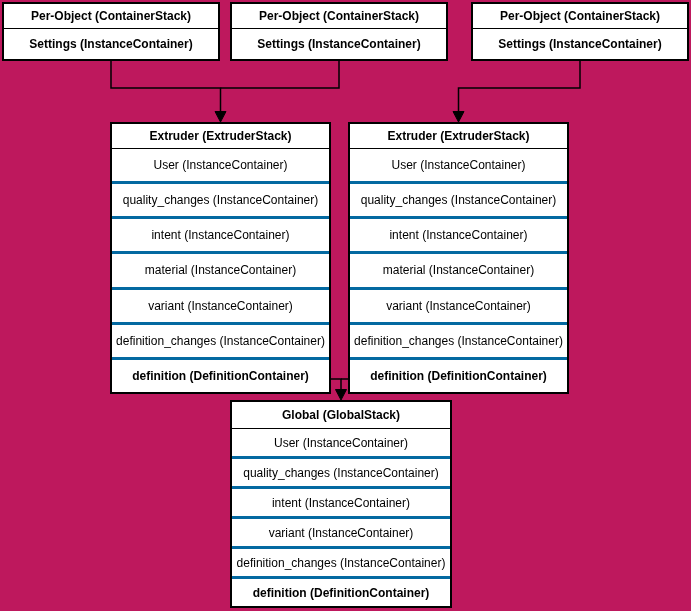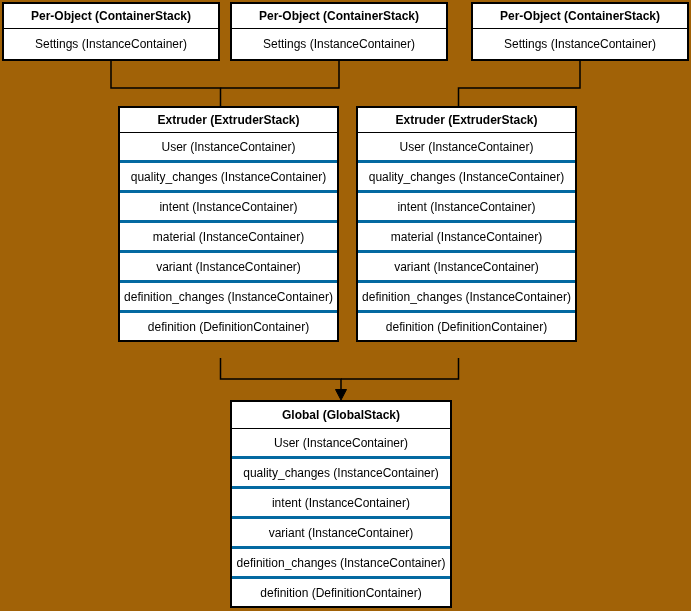--- a/index.html
+++ b/index.html
@@ -1,43 +1,43 @@
 <!DOCTYPE html>
 <html><head>
 <meta charset="utf-8">
 <style>
   html,body{margin:0;padding:0;background:#ffffff;}
   .canvas{
-    position:relative;width:691px;height:611px;background:#a16207;
+    position:relative;width:691px;height:611px;background:#be185d;
     font-family:"Liberation Sans",sans-serif;font-size:12px;color:#000000;
     overflow:hidden;
   }
   .connectors{position:absolute;left:0;top:0;width:691px;height:611px;}
   .connectors path{stroke:#000000;stroke-width:1.5;fill:none;}
   .connectors polygon{fill:#000000;stroke:#000000;}
   .stack{
     position:absolute;background:#ffffff;border:2px solid #000000;
     box-sizing:border-box;display:flex;flex-direction:column;text-align:center;
   }
   .hdr{
     font-weight:bold;border-bottom:1px solid #000000;
     display:flex;align-items:center;justify-content:center;flex:0 0 auto;
     white-space:nowrap;overflow:hidden;
   }
   .row{
     border-bottom:3px solid #0369a1;
     display:flex;align-items:center;justify-content:center;flex:1 1 0;
     white-space:nowrap;overflow:hidden;
   }
-  .row:last-child{border-bottom:none;}
+  .row:last-child{border-bottom:none;font-weight:bold;}
   
   .po{width:218px;height:59px;top:2px;}
   .po .hdr{height:24px;}
   .po1{left:2px;}  .po2{left:230px;}  .po3{left:471px;}
-  .ex{width:221px;height:236px;top:106px;margin-left:8px;}
+  .ex{width:221px;height:272px;top:122px;}
   .ex .hdr{height:24px;}
   .ex1{left:110px;} .ex2{left:348px;}
   .gl{width:222px;height:208px;left:230px;top:400px;justify-content:flex-end;}
   .gl .hdr{height:26px;}
 </style>
 </head>
 <body>
 
 <div class="canvas">
 

